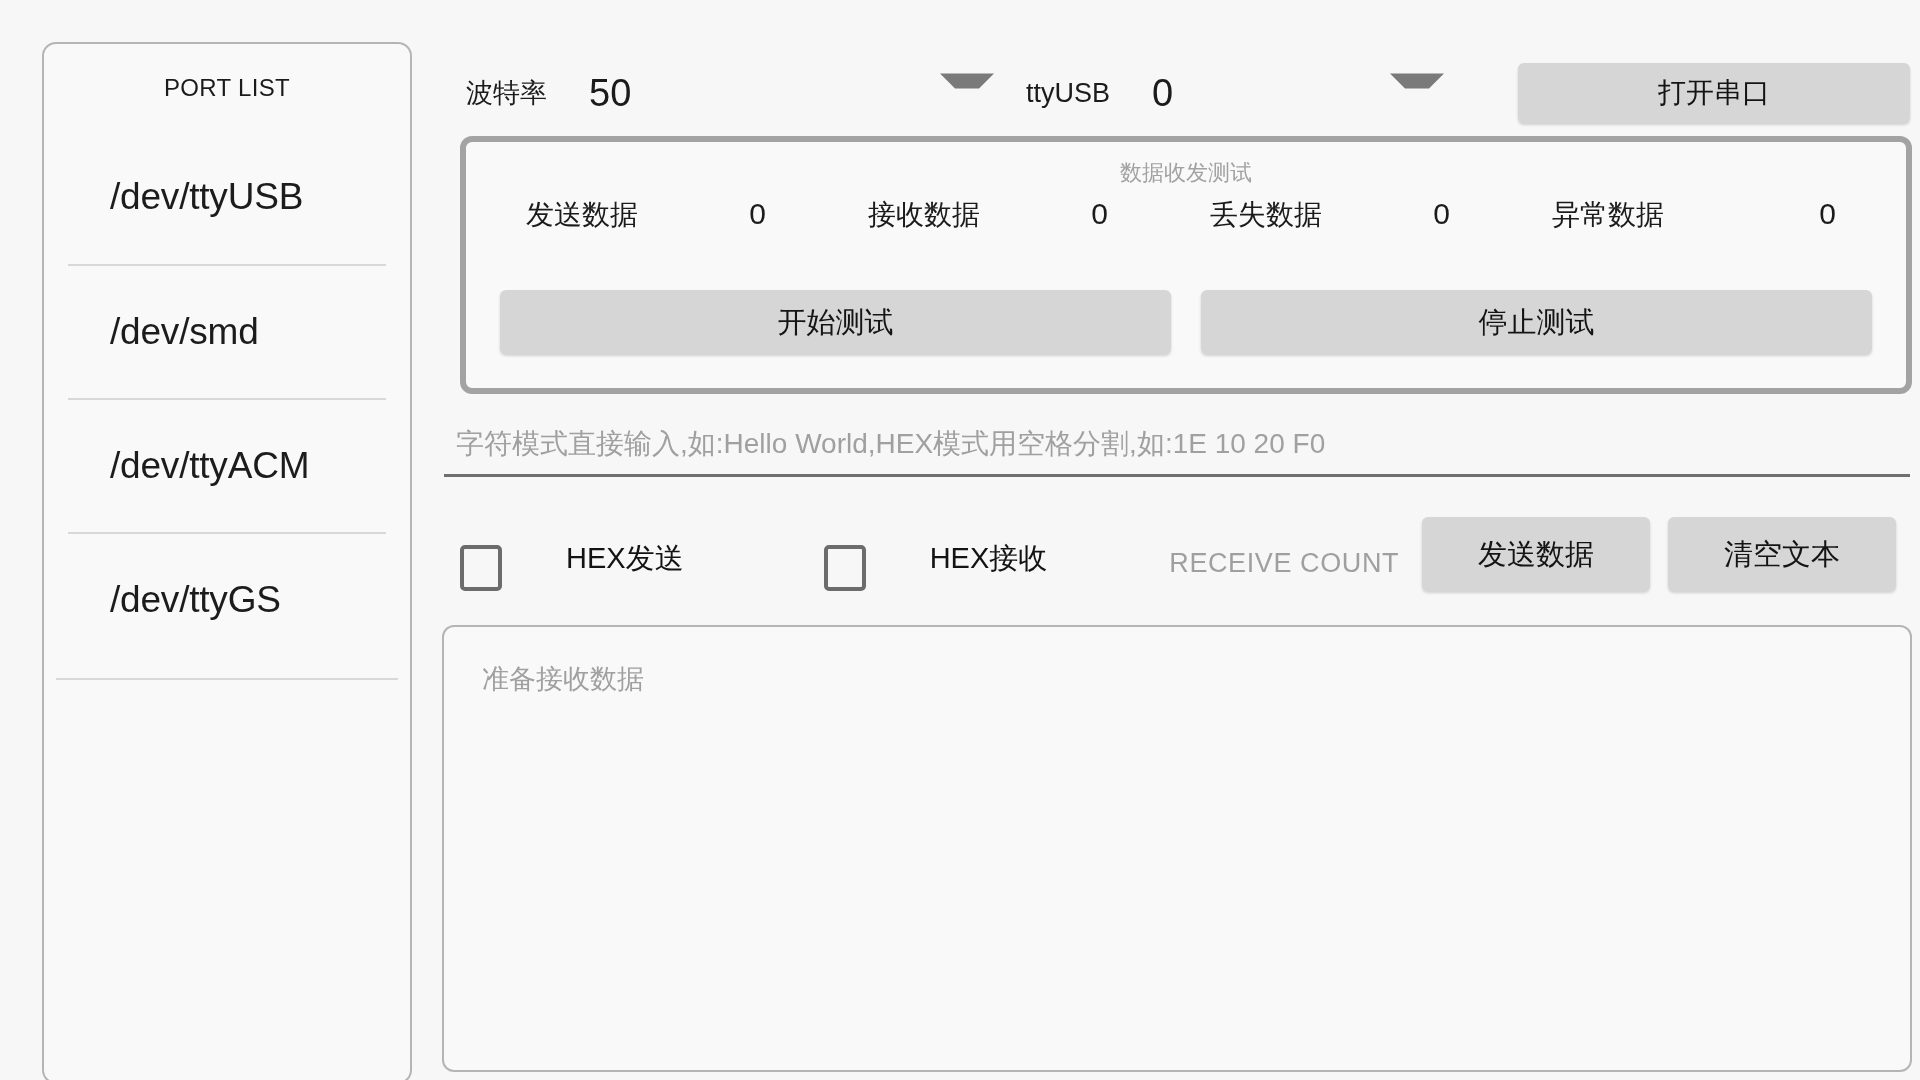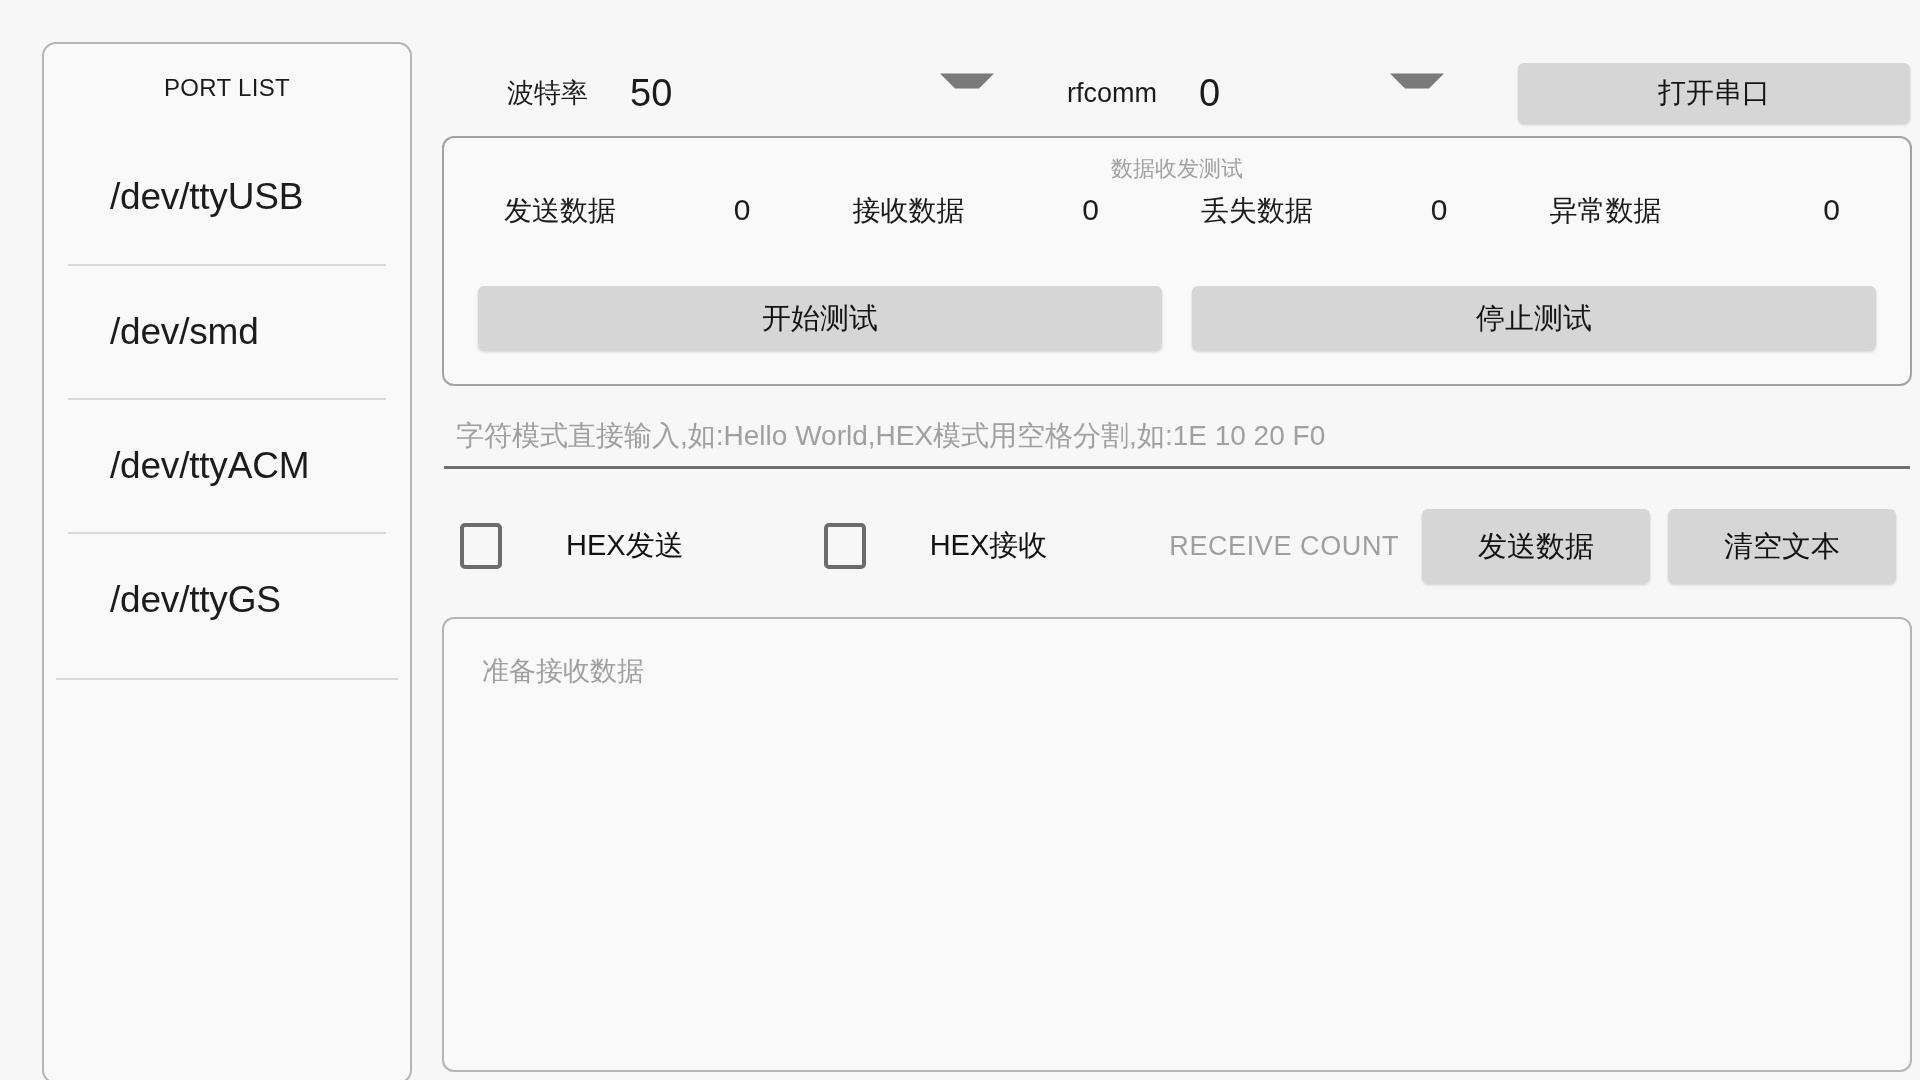--- a/index.html
+++ b/index.html
@@ -77,21 +77,20 @@
     display: flex;
     align-items: center;
     position: relative;
   }
   .field.baud { width: 560px; }
   .field.flags { width: 450px; }
   .field-label {
     font-size: 27px;
     color: #1b1b1b;
     white-space: nowrap;
-    margin-left: 41px;
   }
   .field-value {
     font-size: 38px;
     color: #1b1b1b;
     margin-left: 18px;
     white-space: nowrap;
   }
   .caret {
     position: absolute;
     right: 8px;
@@ -120,24 +119,24 @@
   .btn-open {
     width: 392px;
     height: 60px;
     margin-left: auto;
     margin-right: 4px;
   }
 
   
   .test-panel {
     position: relative;
-    border: 2px solid #a3a3a3;
+    border: 6px solid #a3a3a3;
     border-radius: 12px;
     background: #f9f9f9;
-    margin: 4px 4px 0 4px;
+    margin: 4px 4px 0 22px;
     padding: 26px 22px 22px 22px;
     flex: 0 0 auto;
   }
   .test-panel-title {
     position: absolute;
     top: 4px;
     left: 0; right: 0;
     text-align: center;
     font-size: 22px;
     color: #a2a2a2;
@@ -192,21 +191,21 @@
     font-family: inherit;
     font-size: 28px;
     color: #1b1b1b;
     padding: 4px 0;
   }
   .send-input::placeholder { color: #a0a0a0; opacity: 1; }
 
   
   .options-row {
     display: flex;
-    align-items: center;
+    align-items: flex-end;
     margin: 28px 4px 0 4px;
     padding-left: 18px;
     flex: 0 0 auto;
   }
   .checkbox {
     width: 42px; height: 46px;
     border: 4px solid #6c6c6c;
     border-radius: 5px;
     background: transparent;
     cursor: pointer;
@@ -278,21 +277,21 @@
 
     <div class="topbar">
 
       <div class="field baud">
         <span class="field-label">波特率</span>
         <span class="field-value">50</span>
         <span class="caret"></span>
       </div>
 
       <div class="field flags">
-        <span class="field-label">rfcomm</span>
+        <span class="field-label">ttyUSB</span>
         <span class="field-value">0</span>
         <span class="caret"></span>
       </div>
 
       <button class="btn btn-open">打开串口</button>
     </div>
 
     <div class="test-panel">
       <div class="test-panel-title">数据收发测试</div>
 

